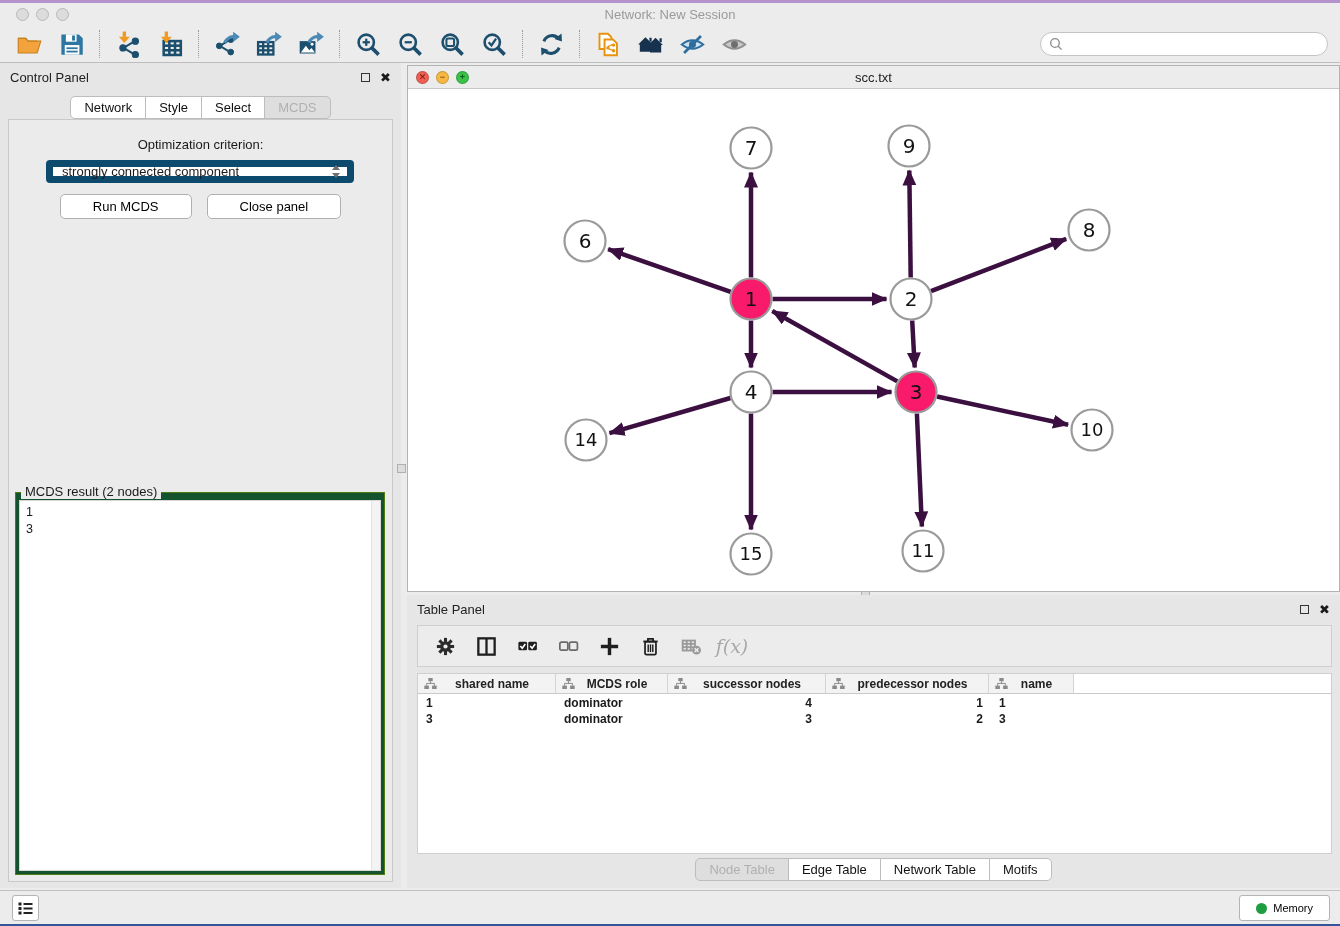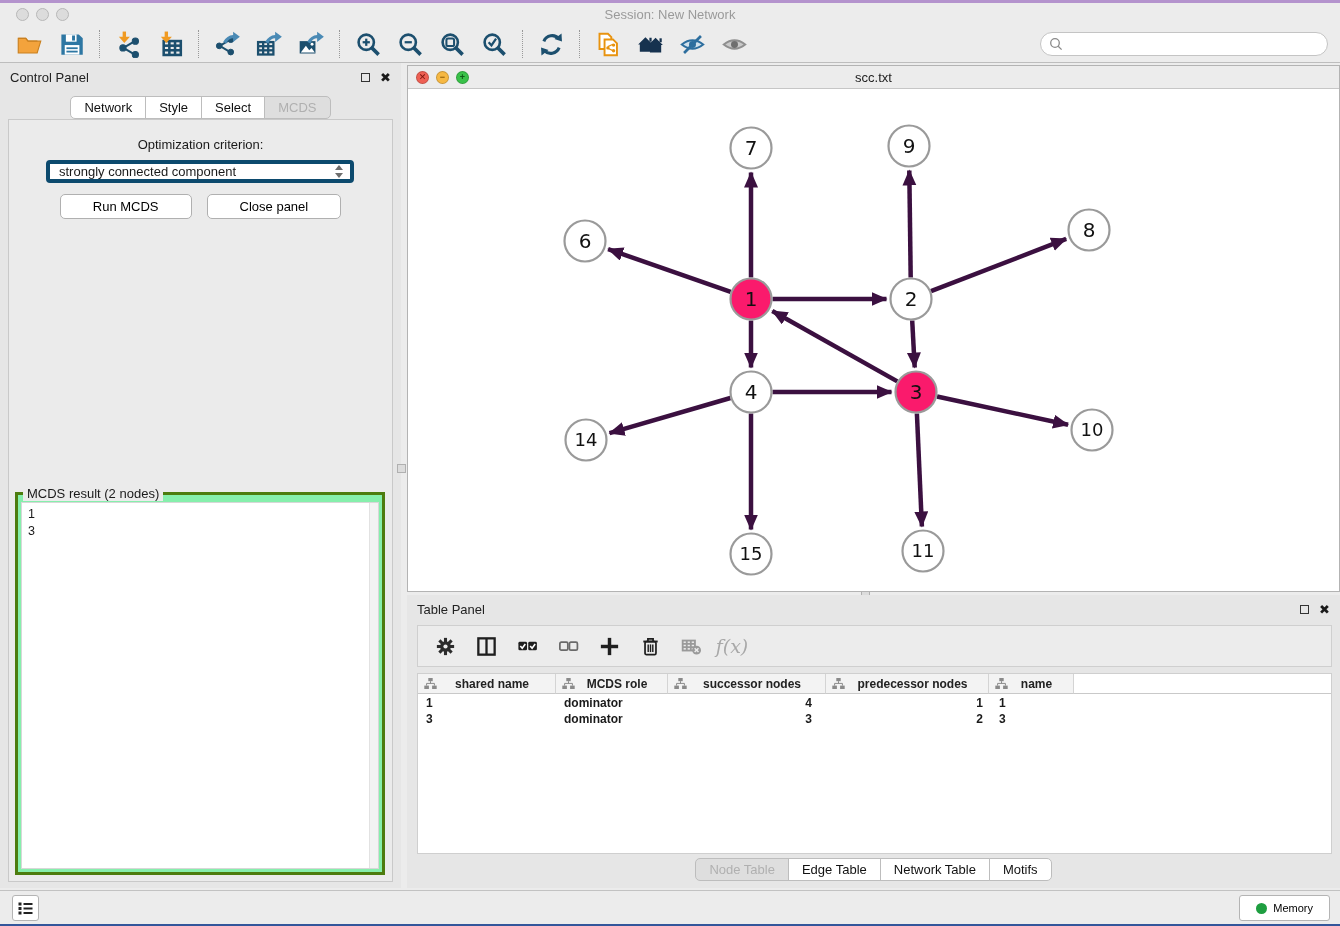--- a/index.html
+++ b/index.html
@@ -37,26 +37,26 @@
 
   .tabbar { display:inline-flex; }
   .tab { background:#fff; border:1px solid #bdbdbd; margin-left:-1px; padding:3px 13px; font-size:13px; color:#111; cursor:pointer; white-space:nowrap; }
   .tab:first-child { border-radius:5px 0 0 5px; margin-left:0; }
   .tab:last-child { border-radius:0 5px 5px 0; }
   .tab.selected { background:#dedede; color:#b0b0b0; }
   .cp-tabs { position:absolute; top:33px; left:0; width:100%; text-align:center; z-index:2; }
 
   .cp-content { position:absolute; left:8px; right:8px; top:56px; bottom:6px; background:#ebebeb; border:1px solid #c9c9c9; }
   .opt-label { position:absolute; top:17px; width:100%; text-align:center; font-size:13px; }
-  .select { position:absolute; top:40px; left:37px; width:308px; height:23px; background:#fff; border:4px solid #0c4a6e; border-radius:4px; display:flex; align-items:center; padding:0 6px 0 9px; font-size:13px; cursor:pointer; }
+  .select { position:absolute; top:40px; left:37px; width:308px; height:23px; background:#fff; border:7px solid #0c4a6e; border-radius:4px; display:flex; align-items:center; padding:0 6px 0 9px; font-size:13px; cursor:pointer; }
   .select .arrows { margin-left:auto; display:flex; }
   .btn-row { position:absolute; top:74px; width:100%; display:flex; justify-content:center; gap:15px; }
   .btn { background:#fff; border:1px solid #b0b0b0; border-radius:5px; padding:4px 32px; font-size:13px; cursor:pointer; }
 
-  .groupbox { position:absolute; left:6px; right:7px; top:372px; bottom:6px; border:3px solid #4d7c0f; background:#86efac; }
+  .groupbox { position:absolute; left:6px; right:7px; top:372px; bottom:6px; border:1px solid #4d7c0f; background:#14532d; }
   .groupbox .legend { position:absolute; top:-9px; left:5px; background:#ebebeb; padding:0 4px; font-size:13px; }
   .groupbox .inner { position:absolute; left:3px; right:3px; top:7px; bottom:3px; background:#fff; border:1px solid #d7d7d7; overflow:hidden; }
   .groupbox .inner .vtrack { position:absolute; right:0; top:0; bottom:0; width:9px; background:#f3f3f3; border-left:1px solid #e2e2e2; }
   .result-text { font-family:"Liberation Sans","DejaVu Sans",sans-serif; font-size:12.5px; line-height:17px; padding:3px 6px; white-space:pre; }
 
   
   .net-window { position:absolute; left:407px; top:65px; width:933px; height:527px; background:#fff; border:1px solid #b3b3b3; }
   .net-titlebar { position:relative; height:23px; background:#ececec; border-bottom:1px solid #c6c6c6; display:flex; align-items:center; }
   .net-titlebar .tls { position:absolute; left:8px; top:5px; display:flex; gap:7px; }
   .tl { width:13px; height:13px; border-radius:50%; display:flex; align-items:center; justify-content:center; font-size:9px; font-weight:bold; line-height:1; cursor:pointer; border:1px solid rgba(0,0,0,.18); }
@@ -99,21 +99,21 @@
 <div id="app">
   <div class="edge-top"></div>
   <div class="edge-bottom"></div>
 
   <div class="titlebar">
     <div class="dots">
       <span class="dot-gray"></span>
       <span class="dot-gray"></span>
       <span class="dot-gray"></span>
     </div>
-    <div class="win-title">Session: New Network</div>
+    <div class="win-title">Network: New Session</div>
   </div>
 
   <div class="toolbar">
     <div style="display:flex;align-items:center;">
         <button class="tb">
           <span class="ticon">
             <svg viewBox="0 0 24 24">
               <path d="M2 6 h7 l2 2.5 h8 v3 H4 Z" fill="#c9801f"></path>
               <path d="M2 19.5 L2 6.5 L8.6 6.5 L10.6 9 L22 9 L18.8 19.5 Z" fill="#f3a33c" stroke="#c9801f" stroke-width="1"></path>
             </svg>

